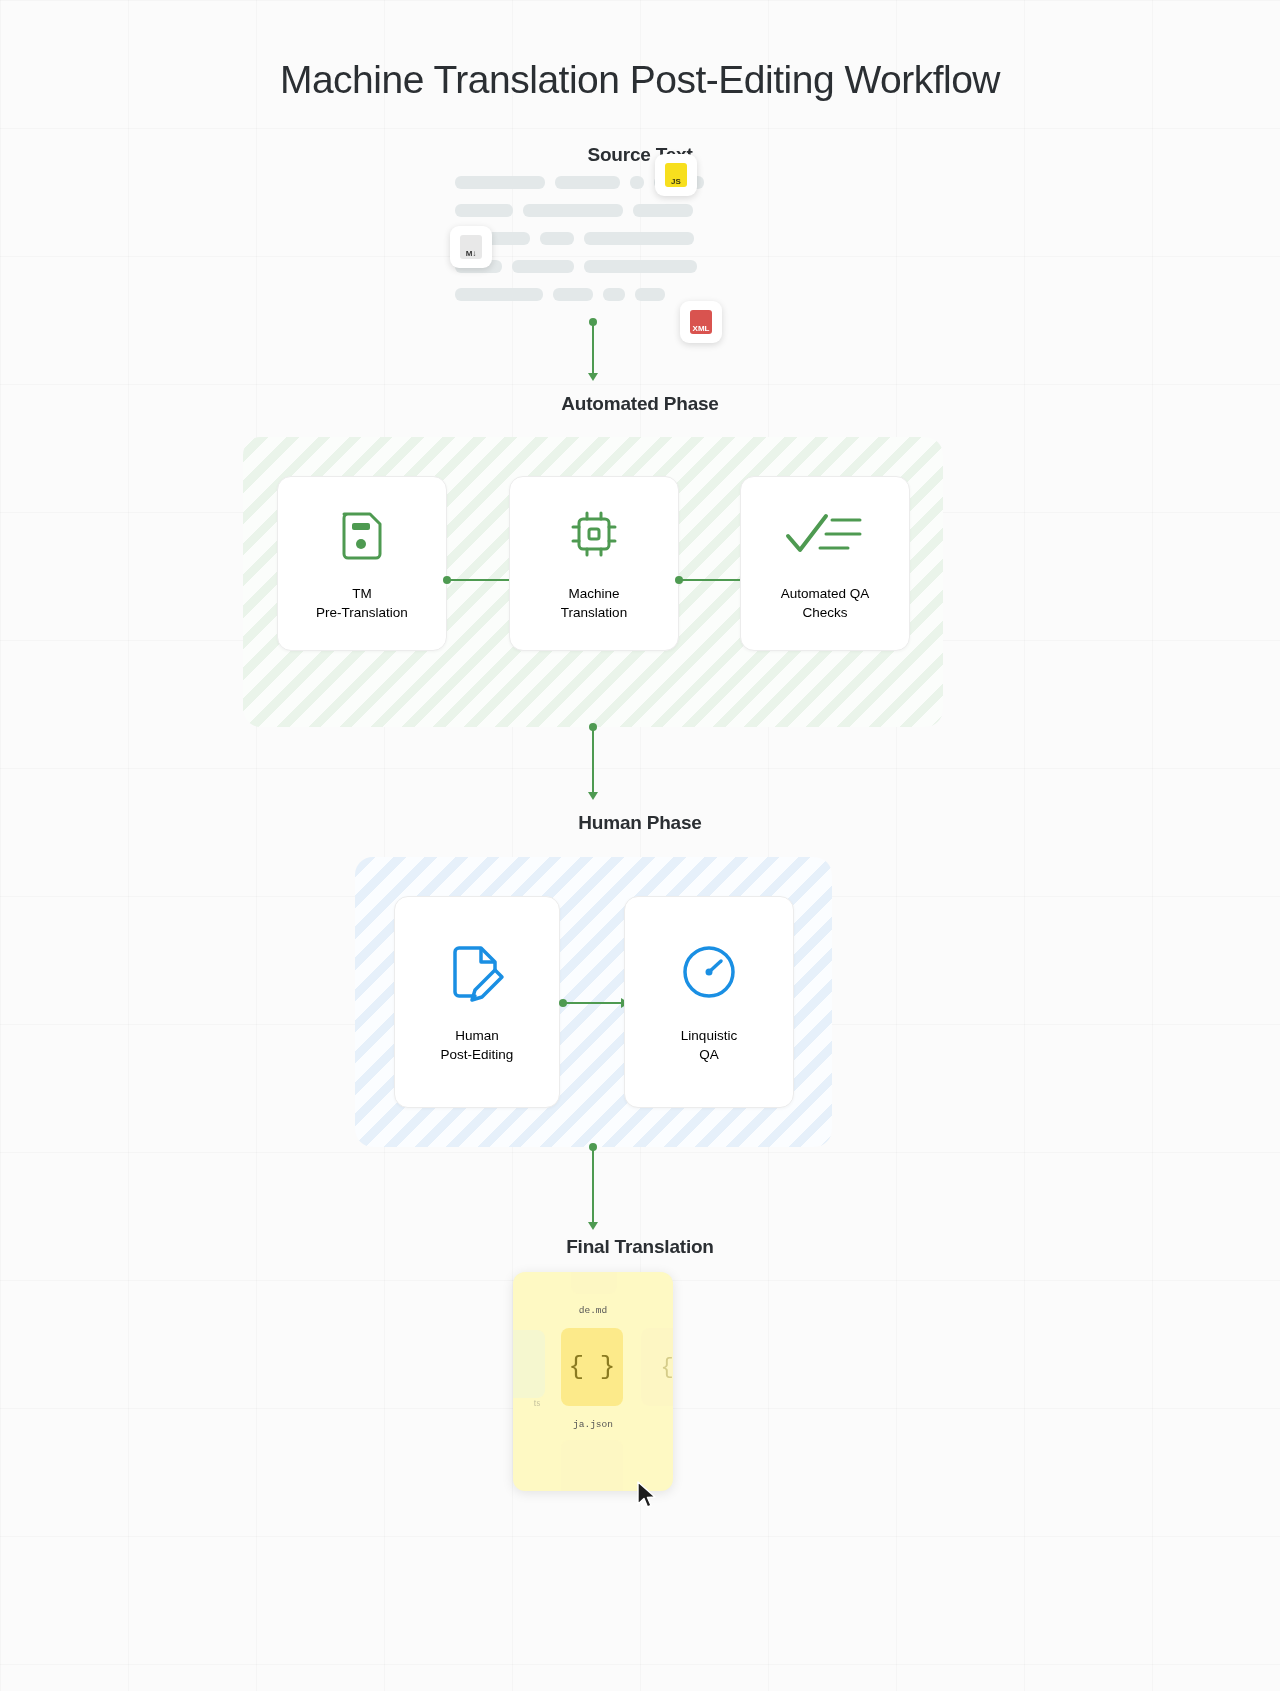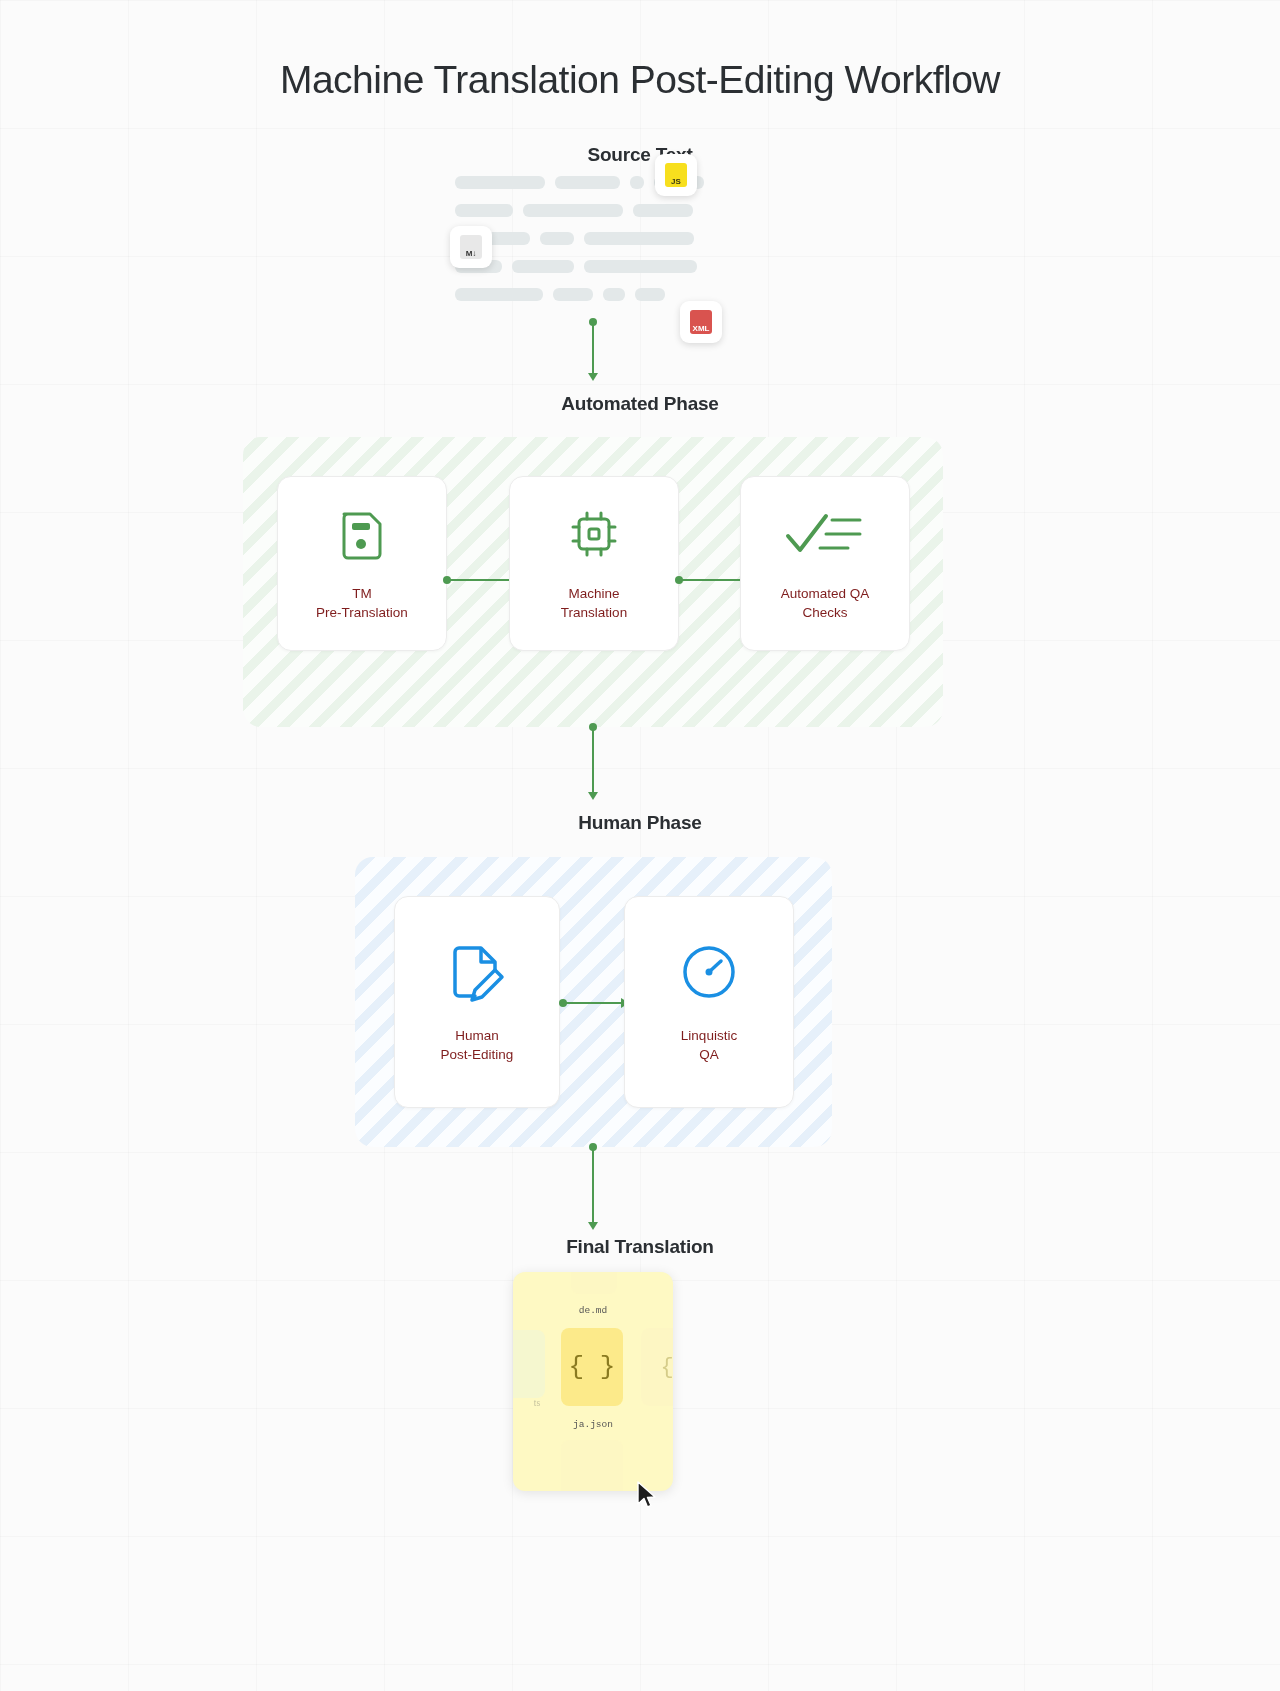--- a/index.html
+++ b/index.html
@@ -161,21 +161,21 @@
     display: flex;
     flex-direction: column;
     align-items: center;
     justify-content: center;
   }
   .card .icon { margin-bottom: 18px; }
   .card .card-label {
     font-size: 13.5px;
     line-height: 19px;
     text-align: center;
-    color: #7f1d1d;
+    color: #000000;
     white-space: pre-line;
   }
 
   .h-arrow {
     position: absolute;
     height: 2px;
     background: #4e9a51;
   }
   .h-arrow .dot {
     position: absolute;

